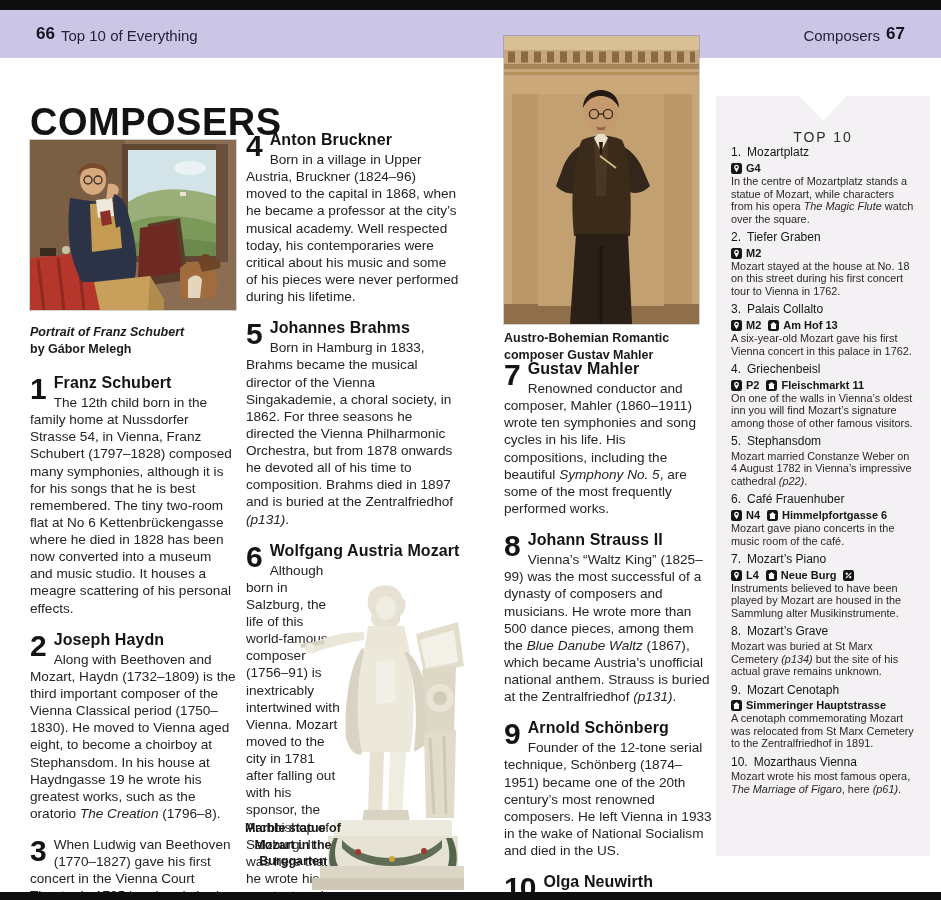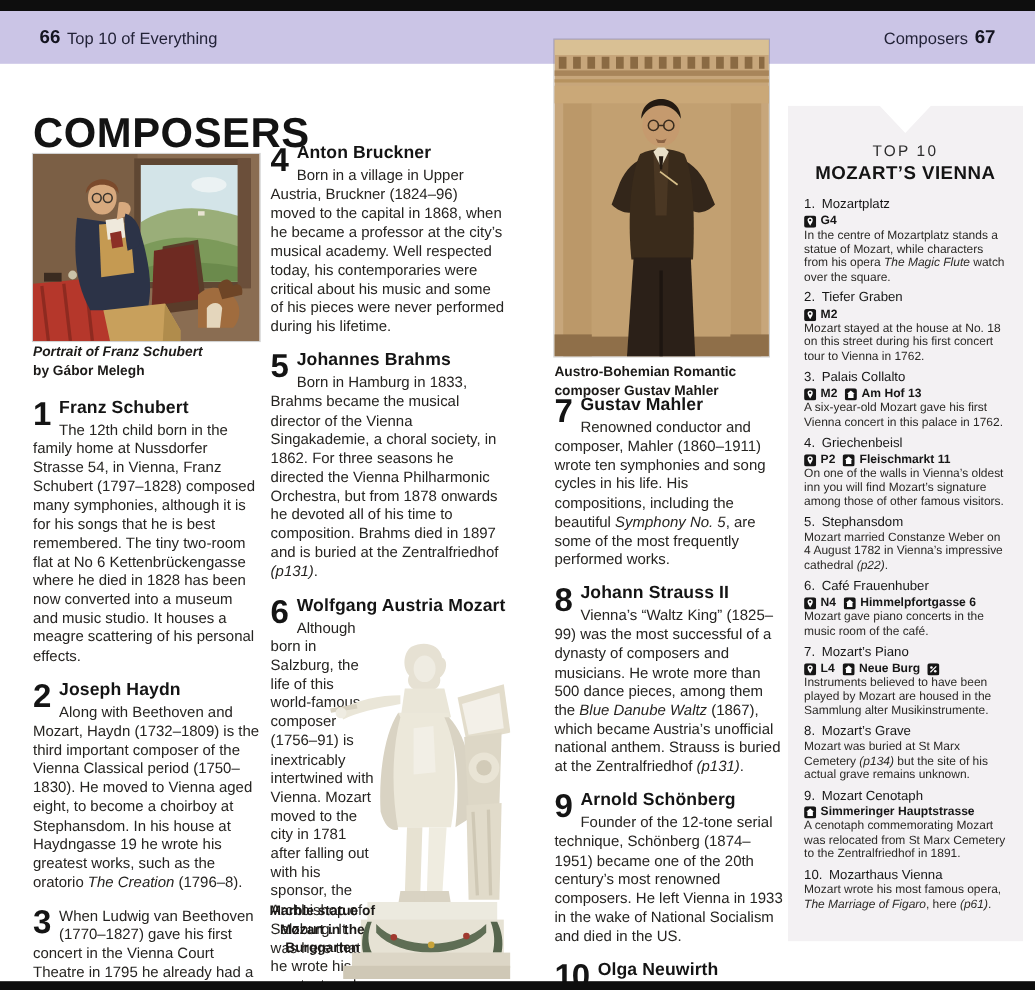--- a/index.html
+++ b/index.html
@@ -26,21 +26,21 @@
 
   .col{position:absolute;}
   .col1{left:30px;top:140px;width:206px;}
   .col2{left:246px;top:131px;width:214px;}
   .col3{left:504px;top:360px;width:208px;}
 
   .photo-frame{outline:1px solid rgba(0,0,0,.18);}
   .portrait-wrap{width:206px;height:170px;}
   .portrait-wrap svg,.mahler-wrap svg,.statue-wrap svg{display:block;}
 
-  .caption{font-size:12.5px;font-weight:700;line-height:1.32;margin-top:2px;color:#1c1a18;}
+  .caption{font-size:12.5px;font-weight:700;line-height:1.32;margin-top:14px;color:#1c1a18;}
   .it{font-style:italic;}
 
   .entry{margin-bottom:14px;}
   .col1 .entry:first-of-type{margin-top:17px;}
   .num{
     float:left;font-size:30px;font-weight:800;line-height:26px;padding-top:2px;
     margin-right:8px;color:#141414;letter-spacing:-1px;
   }
   .ename{font-size:16px;font-weight:800;line-height:1.13;margin:0;color:#141414;letter-spacing:.1px;}
   .ebody{font-size:13.6px;line-height:1.26;margin:2px 0 0;color:#262421;}
@@ -262,21 +262,20 @@
   </article>
   <article class="entry">
     <span class="num">10</span>
     <h3 class="ename">Olga Neuwirth</h3>
     <p class="ebody"><span>Born in 1968, Neuwirth is an Austrian composer, visual artist and author. Her operas, such as </span></p>
   </article>
 </div>
 
 <aside class="sidebar">
   <div class="sb-title1">TOP 10</div>
-  <div class="sb-title2">MOZART’S VIENNA</div>
 
   <div class="sb-item">
     <div class="sb-head"><span class="sb-num">1.</span><span>Mozartplatz</span></div>
     <div class="sb-icons">
         <span class="loc">
           <svg viewBox="0 0 12 12">
             <rect width="12" height="12" rx="2.5" fill="#151515"></rect>
             <path d="M6 1.9c-1.55 0-2.6 1.1-2.6 2.5C3.4 6.3 6 10 6 10s2.6-3.7 2.6-5.6C8.6 3 7.55 1.9 6 1.9z" fill="#fff"></path>
             <circle cx="6" cy="4.5" r="1.15" fill="#151515"></circle>
           </svg>

